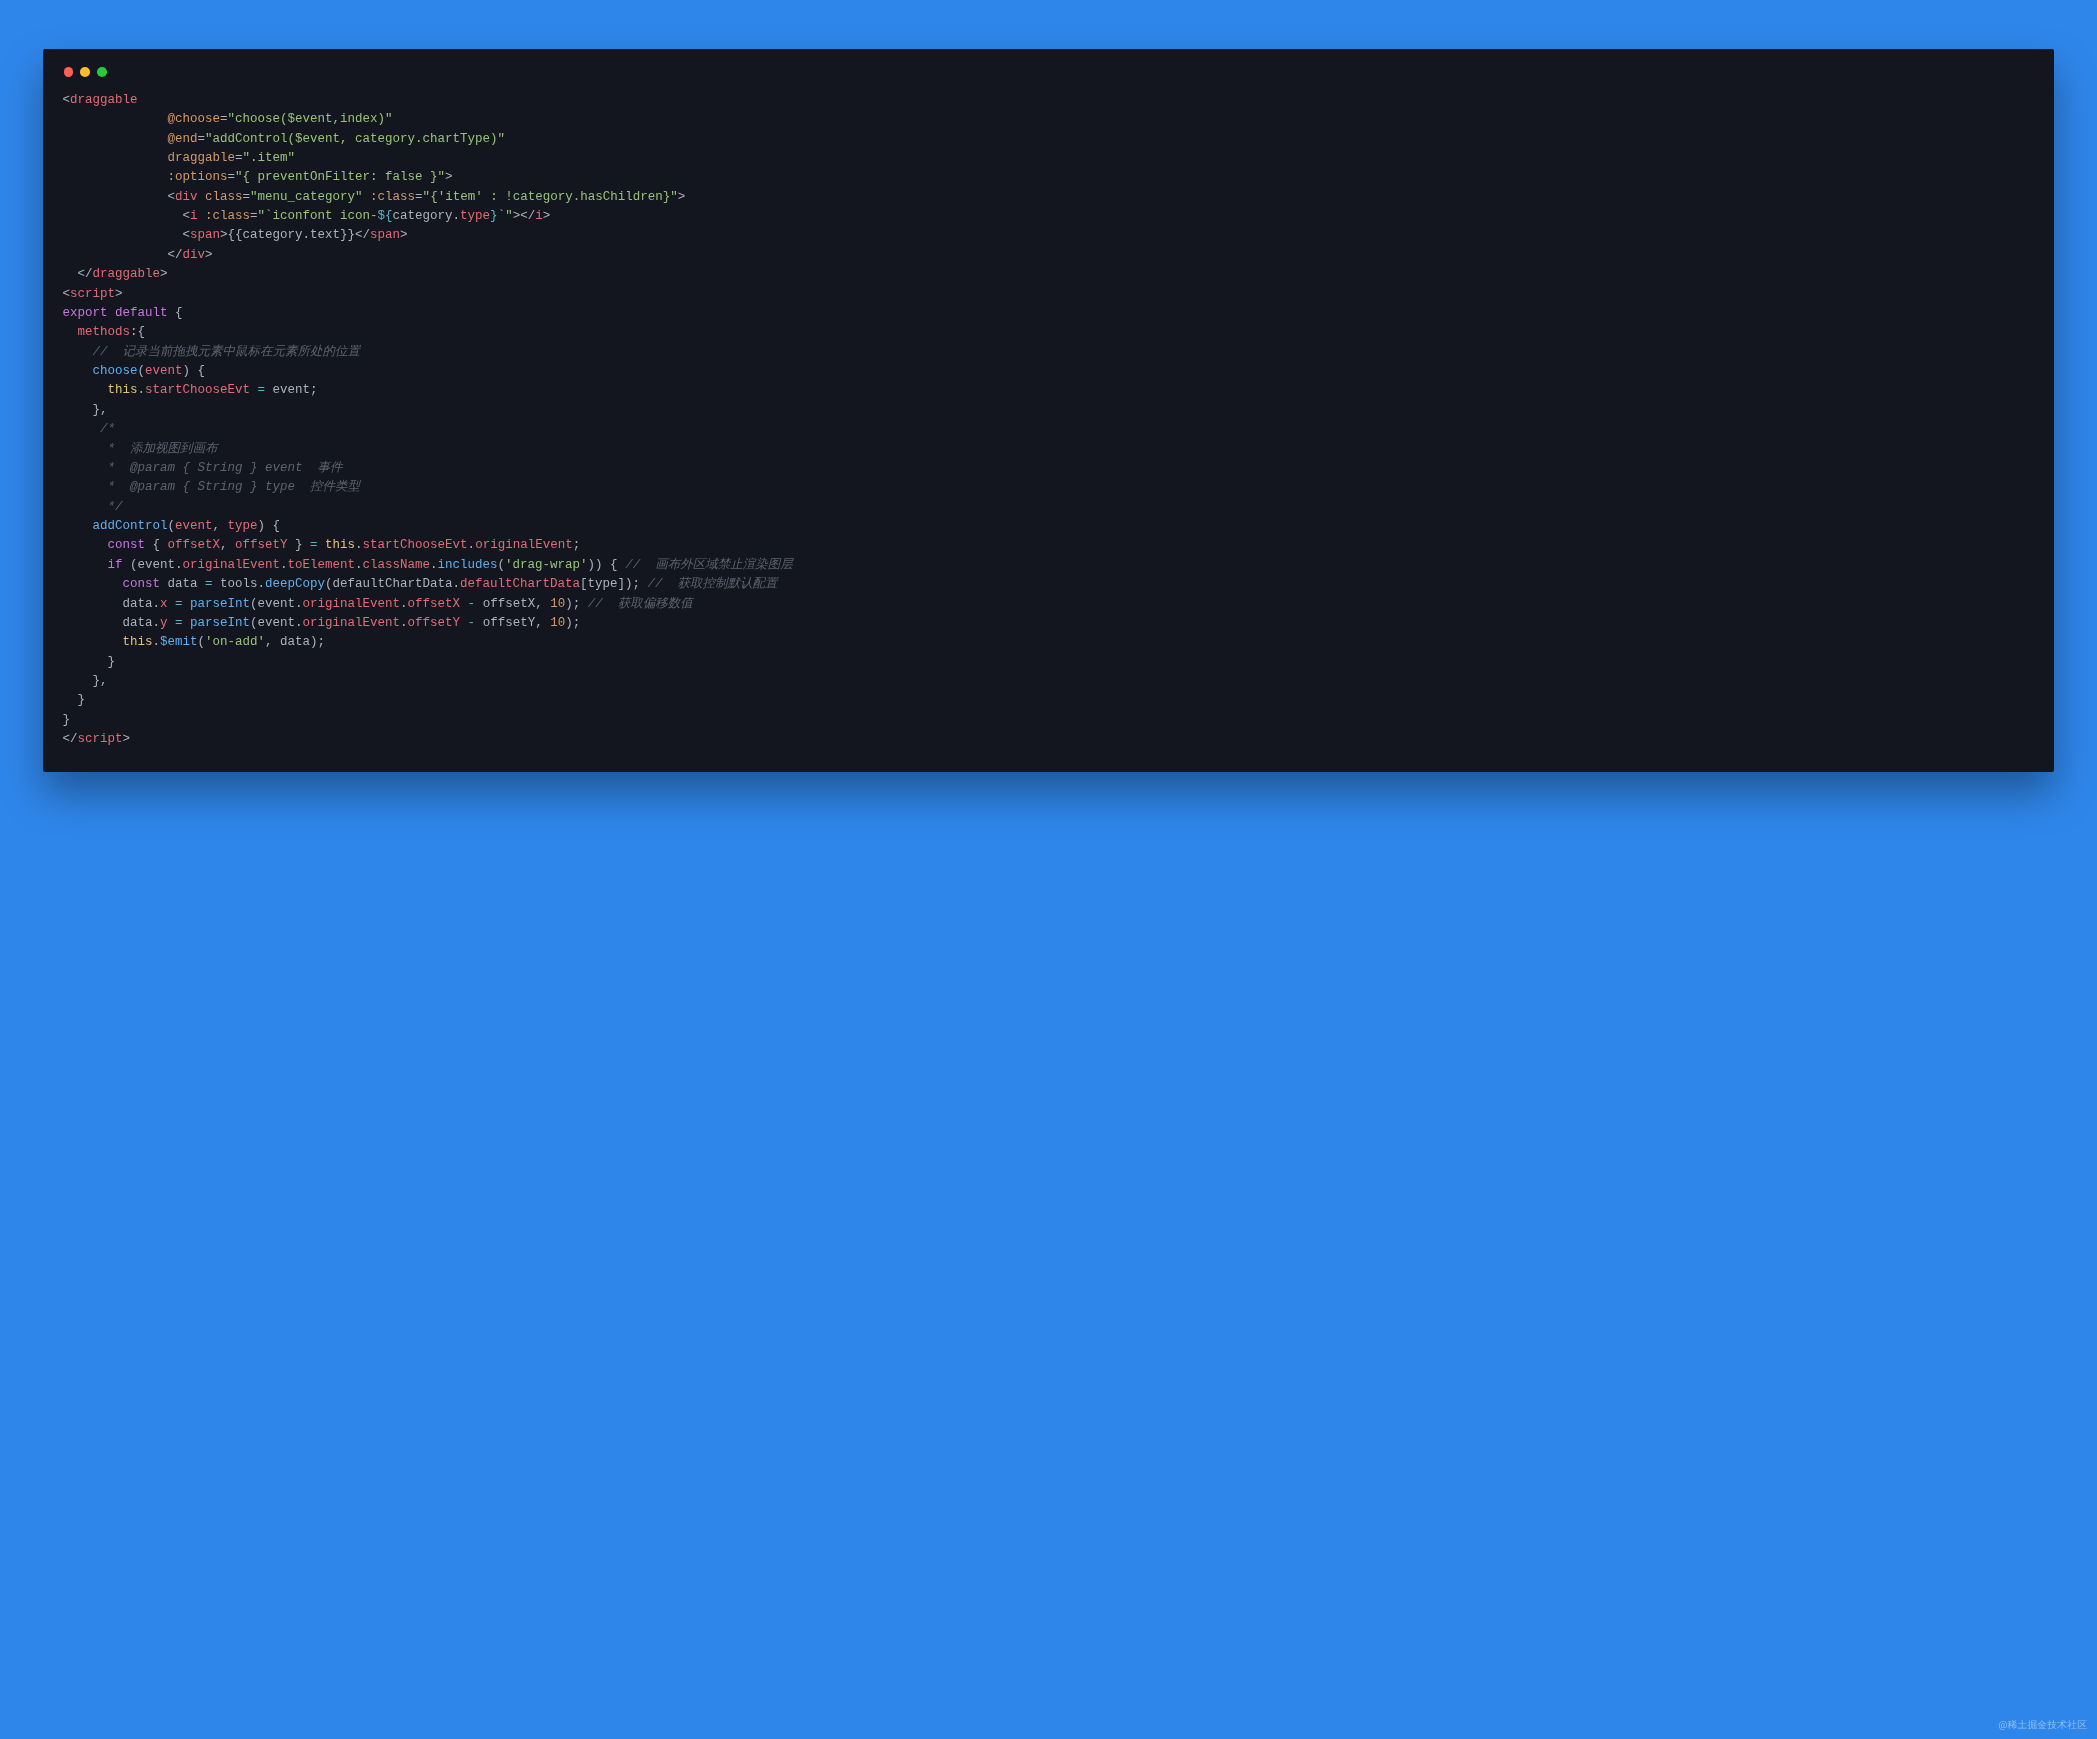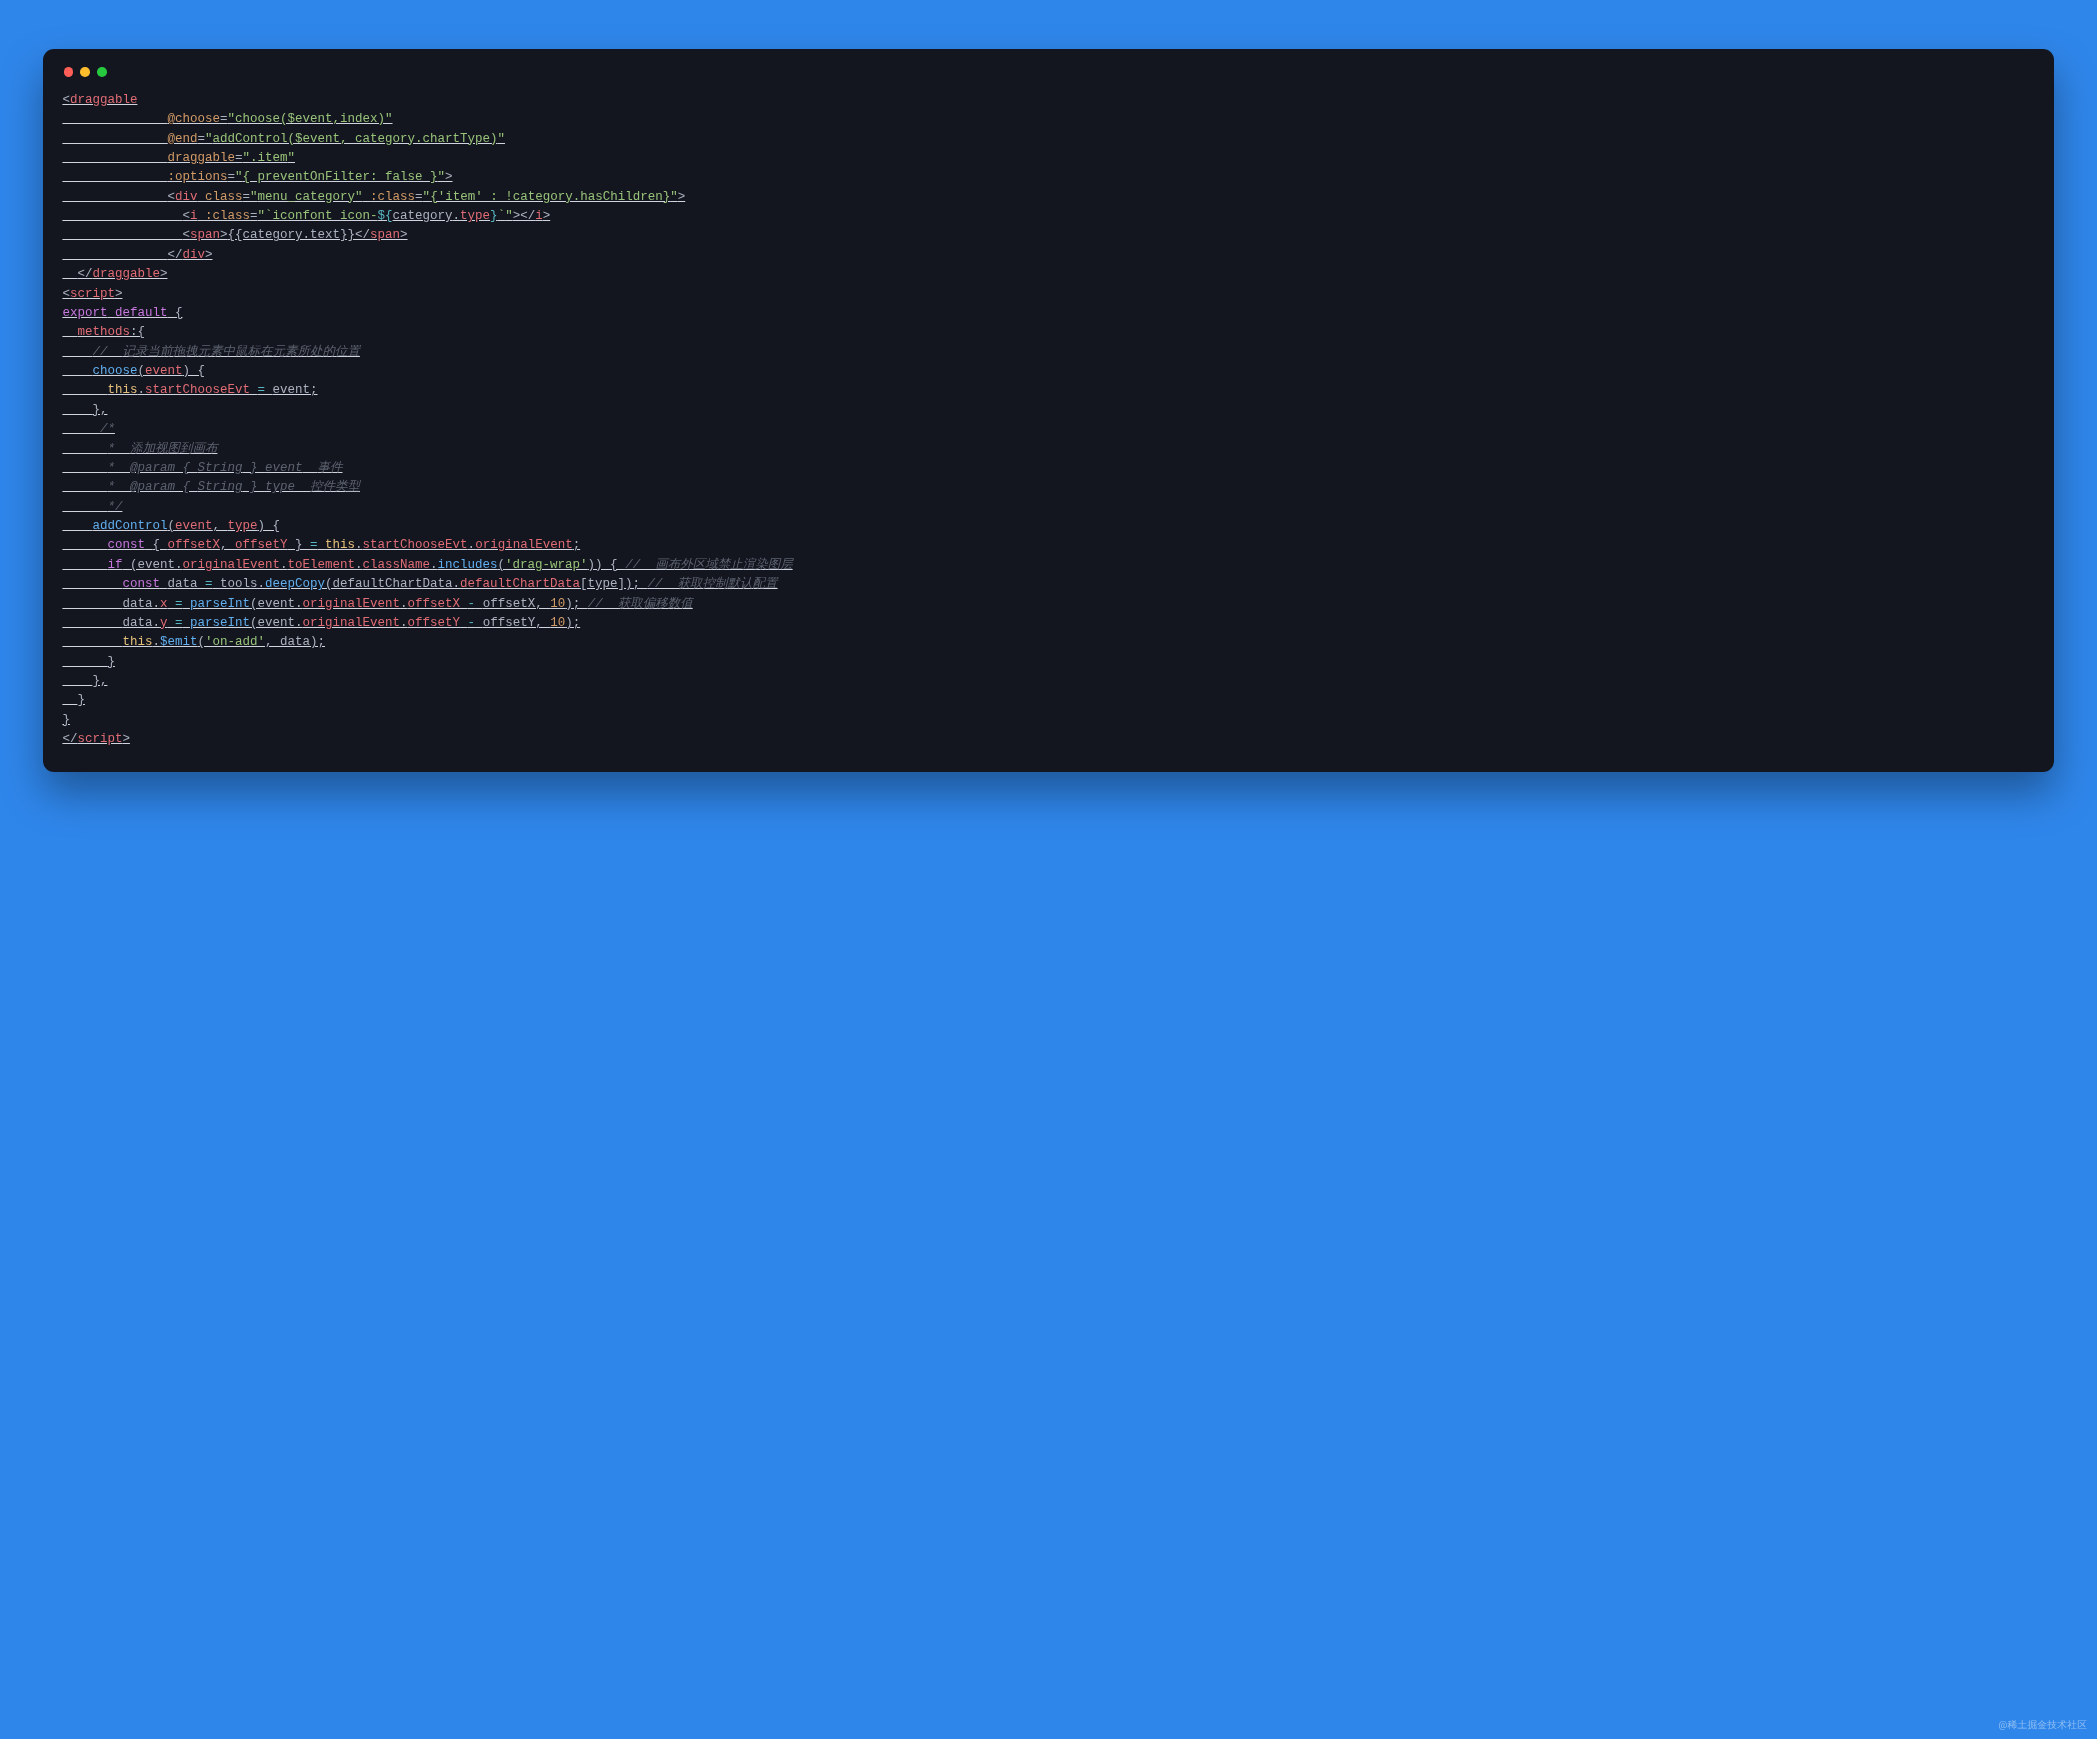--- a/index.html
+++ b/index.html
@@ -8,27 +8,26 @@
     background: #2f86ea;
     display: flex;
     align-items: flex-start;
     justify-content: center;
     padding: 49px 42px 55px;
     font-family: ui-monospace, SFMono-Regular, "SF Mono", Menlo, Consolas, "Liberation Mono", monospace;
     position: relative;
   }
   .window {
     background: #14161f;
-    border-radius: 11px;
+    border-radius: 2px;
     width: 100%;
     max-width: 2011px;
     padding: 15.3px 19.4px 22px;
     box-shadow: 0 21px 42px rgba(0,0,0,.35);
     color: #cfd4de;
-    text-decoration: underline;
   }
   .titlebar {
     display: flex;
     gap: 7px;
     padding: 2.8px 1.4px 14px;
   }
   .dot { width: 9.7px; height: 9.7px; border-radius: 50%; }
   .dot.red    { background: #ff5f56; }
   .dot.yellow { background: #ffbd2e; }
   .dot.green  { background: #27c93f; }

